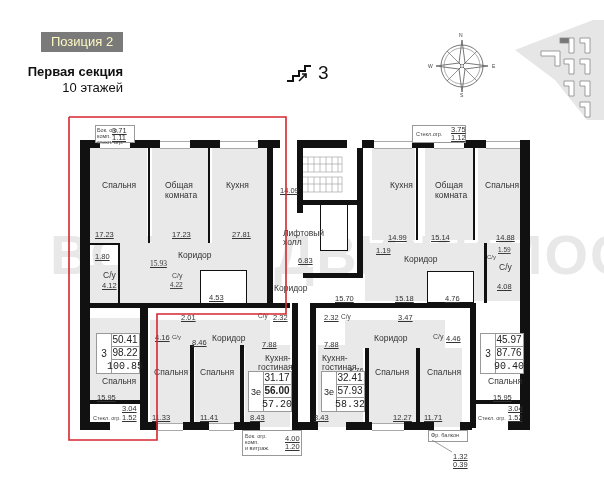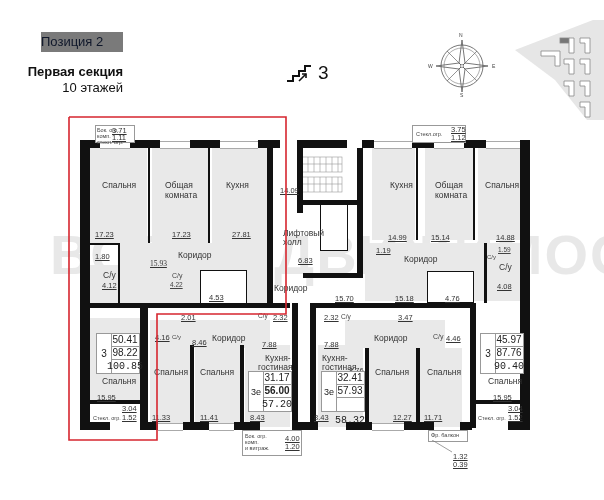--- a/index.html
+++ b/index.html
@@ -1,18 +1,18 @@
 <!DOCTYPE html>
 <html><head>
 <meta charset="utf-8">
 <style>
   html, body { margin:0; padding:0; background:#ffffff; }
   body { width:604px; height:500px; position:relative; overflow:hidden; font-family:"Liberation Sans", sans-serif; color:#222; }
   .abs { position:absolute; }
-  .pos-badge { left:41px; top:32px; width:82px; height:20px; background:#7a7a7a; color:#0f172a; font-size:13px; line-height:20px; }
+  .pos-badge { left:41px; top:32px; width:82px; height:20px; background:#7a7a7a; color:#fef9c3; font-size:13px; line-height:20px; text-align:center; }
   .section-title { left:20px; top:64px; width:103px; text-align:right; font-size:13px; font-weight:bold; color:#111; }
   .floors { left:20px; top:80px; width:103px; text-align:right; font-size:13px; color:#111; }
   .floor-num { left:318px; top:62px; font-size:19px; color:#111; }
   .stairs-icon { left:286px; top:64px; }
   .compass { left:427px; top:34px; }
   .keyplan { left:505px; top:0px; }
   .wall { position:absolute; background:#111; }
   .room { position:absolute; background:#e9e9e9; }
   .roomw { position:absolute; background:#ffffff; }
   .lbl { position:absolute; font-size:8.5px; color:#333; white-space:nowrap; line-height:10px; }
@@ -318,19 +318,19 @@
   <div class="lbl" style="left:375px;top:367px;">Спальня</div>
   <div class="lbl" style="left:427px;top:367px;">Спальня</div>
   <div class="area" style="left:314px;top:413px;">8.43</div>
   <div class="area" style="left:393px;top:413px;">12.27</div>
   <div class="area" style="left:424px;top:413px;">11.71</div>
 
   <div class="infobox" style="left:321px;top:371px;width:42px;height:39px;">
     <div class="rc" style="font-size:9px;">3е</div>
     <div class="cell" style="top:0;">32.41</div>
     <div class="cell" style="top:33.33%;">57.93</div>
-    <div class="cell" style="top:66.66%;margin-top:16px;">58.32</div>
+    <div class="cell" style="top:66.66%;">58.32</div>
   </div>
 
   <svg class="abs" style="left:0;top:0;pointer-events:none;" width="604" height="500">
     <polyline points="69,117 286,117 286,314 157,314 157,440 69,440 69,117" fill="none" stroke="#d6262f" stroke-width="1.6"></polyline>
   </svg>
 </div>
 
 </body></html>

